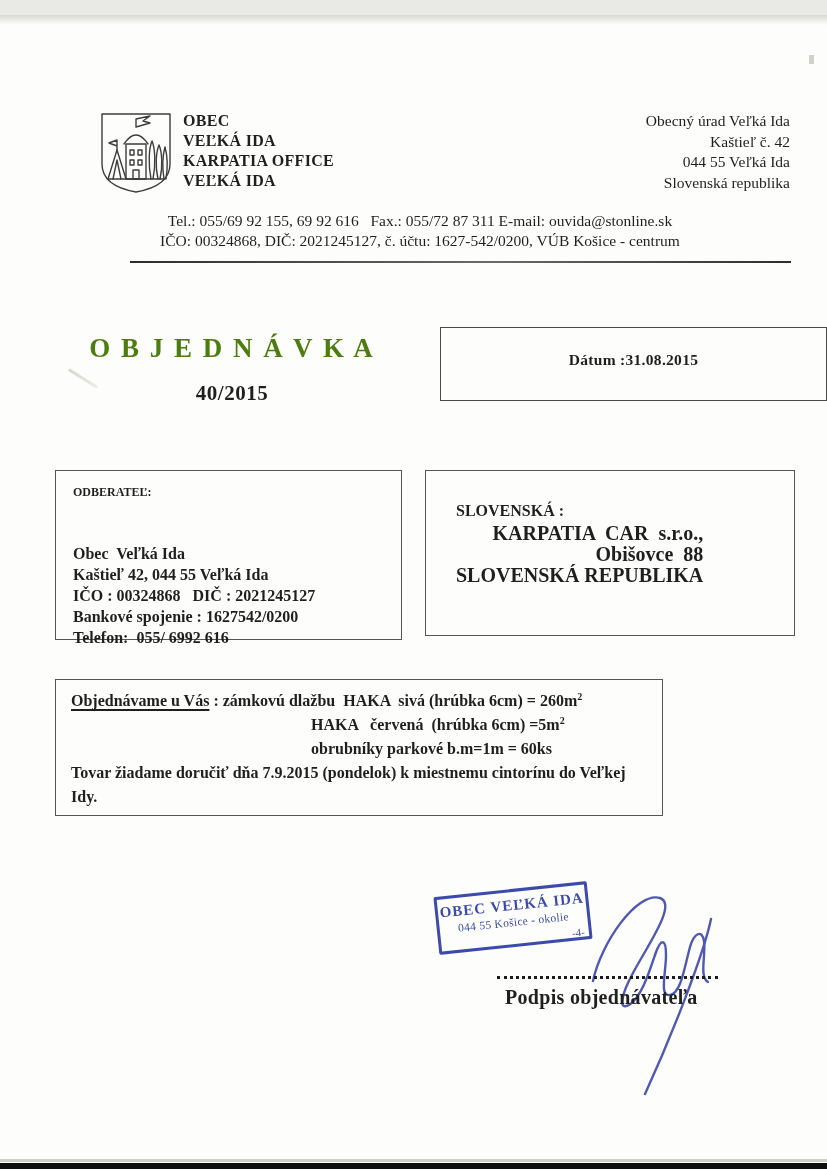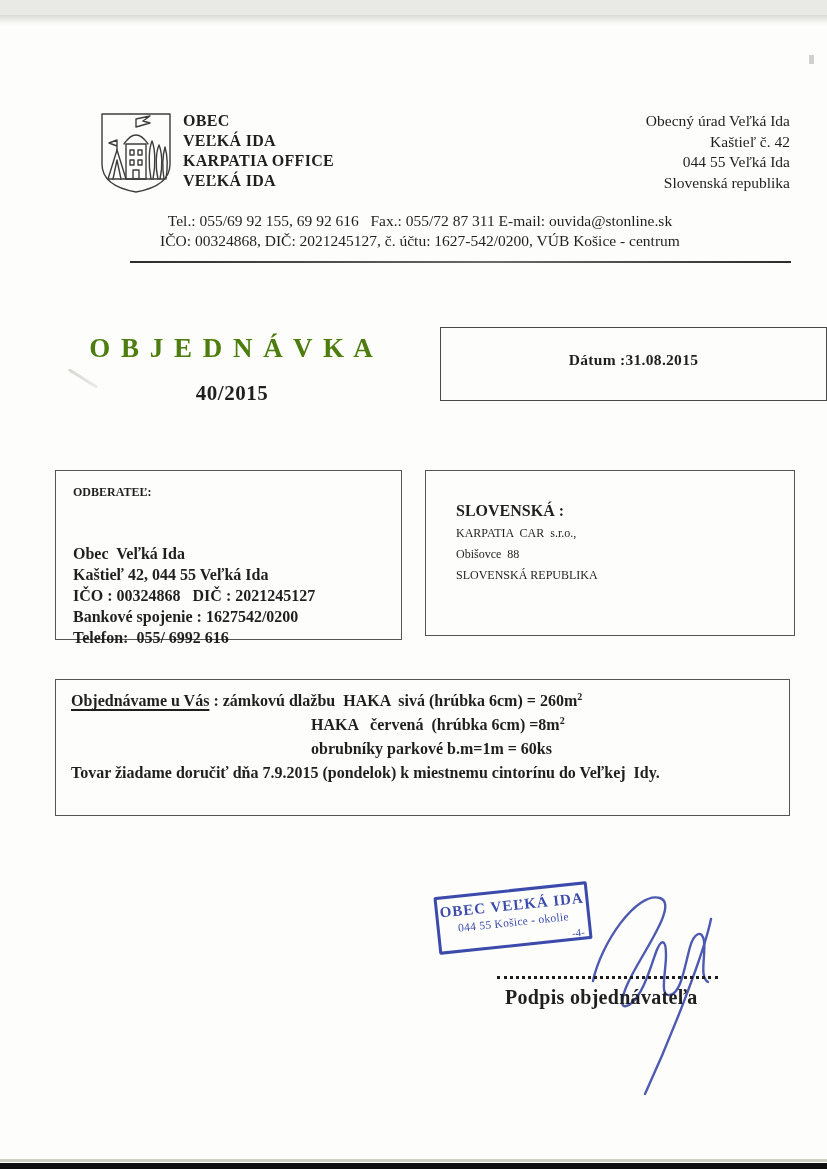--- a/index.html
+++ b/index.html
@@ -71,25 +71,25 @@
     font-size: 15.5px; font-weight: bold; letter-spacing: .3px;
   }
 
   
   .party-box { position: absolute; border: 1.5px solid #555; }
   .customer-box { left: 55px; top: 455px; width: 347px; height: 170px; }
   .supplier-box { left: 425px; top: 455px; width: 370px; height: 166px; }
   .customer-box .heading { position: absolute; left: 17px; top: 14px; font-size: 12px; font-weight: bold; }
   .customer-lines { position: absolute; left: 17px; top: 72px; font-size: 16px; font-weight: bold; line-height: 21px; }
   .supplier-box .heading { position: absolute; left: 30px; top: 31px; font-size: 16px; font-weight: bold; }
-  .supplier-lines { position: absolute; left: 30px; top: 52px; font-size: 12px; font-weight: normal; line-height: 21px; }
+  .supplier-lines { position: absolute; left: 30px; top: 52px; font-size: 20px; font-weight: bold; line-height: 21px; text-align: right; }
 
   
   .order-box {
-    position: absolute; left: 55px; top: 664px; width: 735px; height: 137px;
+    position: absolute; left: 55px; top: 664px; width: 608px; height: 137px;
     border: 1.5px solid #555;
     font-size: 16px; font-weight: bold; line-height: 24px;
     padding: 9px 20px 0 15px;
   }
   .order-underline { text-decoration: underline; text-decoration-thickness: 1.5px; text-underline-offset: 3px; }
   .order-indent { margin-left: 240px; }
   sup.sq { font-size: 10px; vertical-align: super; line-height: 0; }
 
   
   .stamp {
@@ -191,21 +191,21 @@
     <div class="heading">SLOVENSKÁ :</div>
     <div class="supplier-lines">
       <div class="pre">KARPATIA  CAR  s.r.o.,</div>
       <div class="pre">Obišovce  88</div>
       <div class="pre">SLOVENSKÁ REPUBLIKA</div>
     </div>
   </div>
 
   <div class="order-box">
     <div class="pre"><span class="order-underline">Objednávame u Vás</span><span class="pre"> : zámkovú dlažbu  HAKA  sivá (hrúbka 6cm) = 260m</span><sup class="sq">2</sup></div>
-    <div class="pre order-indent"><span class="pre">HAKA   červená  (hrúbka 6cm) =8m</span><sup class="sq">2</sup></div>
+    <div class="pre order-indent"><span class="pre">HAKA   červená  (hrúbka 6cm) =5m</span><sup class="sq">2</sup></div>
     <div class="pre order-indent">obrubníky parkové b.m=1m = 60ks</div>
     <div class="pre">Tovar žiadame doručiť dňa 7.9.2015 (pondelok) k miestnemu cintorínu do Veľkej  Idy.</div>
   </div>
 
   <div class="stamp">
     <div class="stamp-line1">OBEC VEĽKÁ IDA</div>
     <div class="stamp-line2">044 55 Košice - okolie</div>
     <div class="stamp-line3">-4-</div>
   </div>
 

